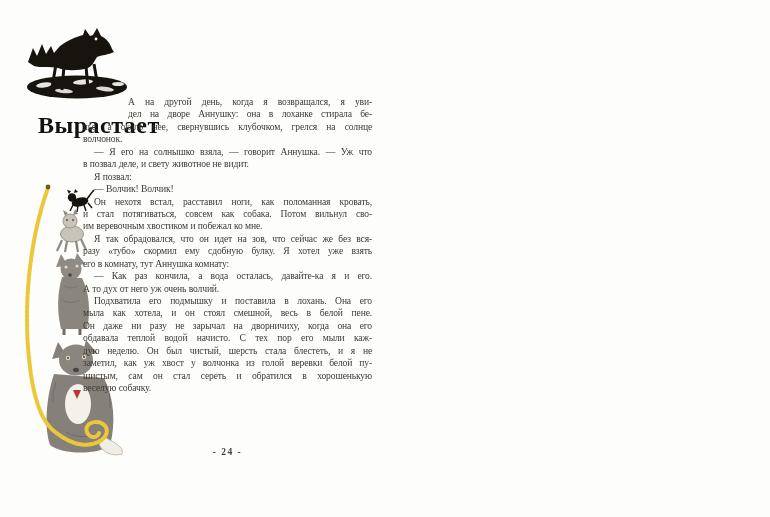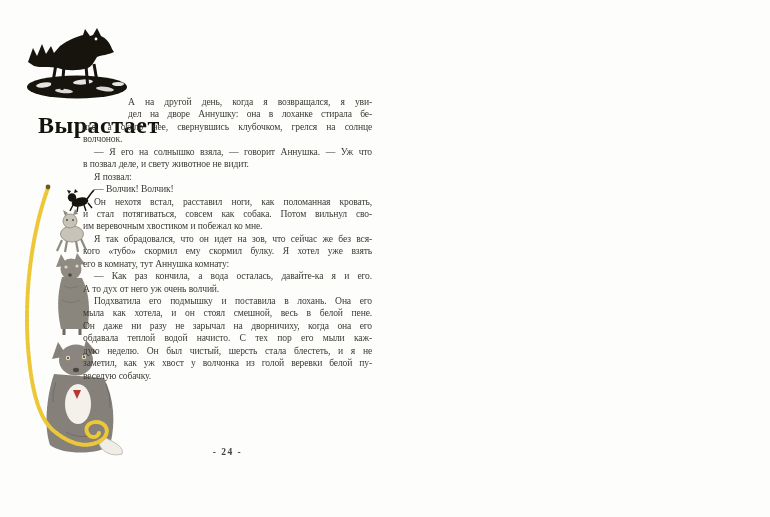--- a/index.html
+++ b/index.html
@@ -115,30 +115,31 @@
       <div class="line">лье, а около нее, свернувшись клубочком, грелся на солнце</div>
       <div class="line end">волчонок.</div>
       <div class="line ind">— Я его на солнышко взяла, — говорит Аннушка. — Уж что</div>
       <div class="line end">в позвал деле, и свету животное не видит.</div>
       <div class="line end ind">Я позвал:</div>
       <div class="line end ind">— Волчик! Волчик!</div>
       <div class="line ind">Он нехотя встал, расставил ноги, как поломанная кровать,</div>
       <div class="line">и стал потягиваться, совсем как собака. Потом вильнул сво-</div>
       <div class="line end">им веревочным хвостиком и побежал ко мне.</div>
       <div class="line ind">Я так обрадовался, что он идет на зов, что сейчас же без вся-</div>
-      <div class="line">кого «тубо» скормил ему скормил булку. Я хотел уже взять</div>
+      <div class="line">разу «тубо» скормил ему сдобную булку. Я хотел уже взять</div>
       <div class="line end">его в комнату, тут Аннушка комнату:</div>
       <div class="line ind">— Как раз кончила, а вода осталась, давайте-ка я и его.</div>
       <div class="line end">А то дух от него уж очень волчий.</div>
       <div class="line ind">Подхватила его подмышку и поставила в лохань. Она его</div>
       <div class="line">мыла как хотела, и он стоял смешной, весь в белой пене.</div>
       <div class="line">Он даже ни разу не зарычал на дворничиху, когда она его</div>
       <div class="line">обдавала теплой водой начисто. С тех пор его мыли каж-</div>
       <div class="line">дую неделю. Он был чистый, шерсть стала блестеть, и я не</div>
       <div class="line">заметил, как уж хвост у волчонка из голой веревки белой пу-</div>
+      <div class="line">шистым, сам он стал сереть и обратился в хорошенькую</div>
       <div class="line end">веселую собачку.</div>
     </div>
 
     <div class="pageno">- 24 -</div>
   </section>
 
   <section class="page right">
 
     
     

